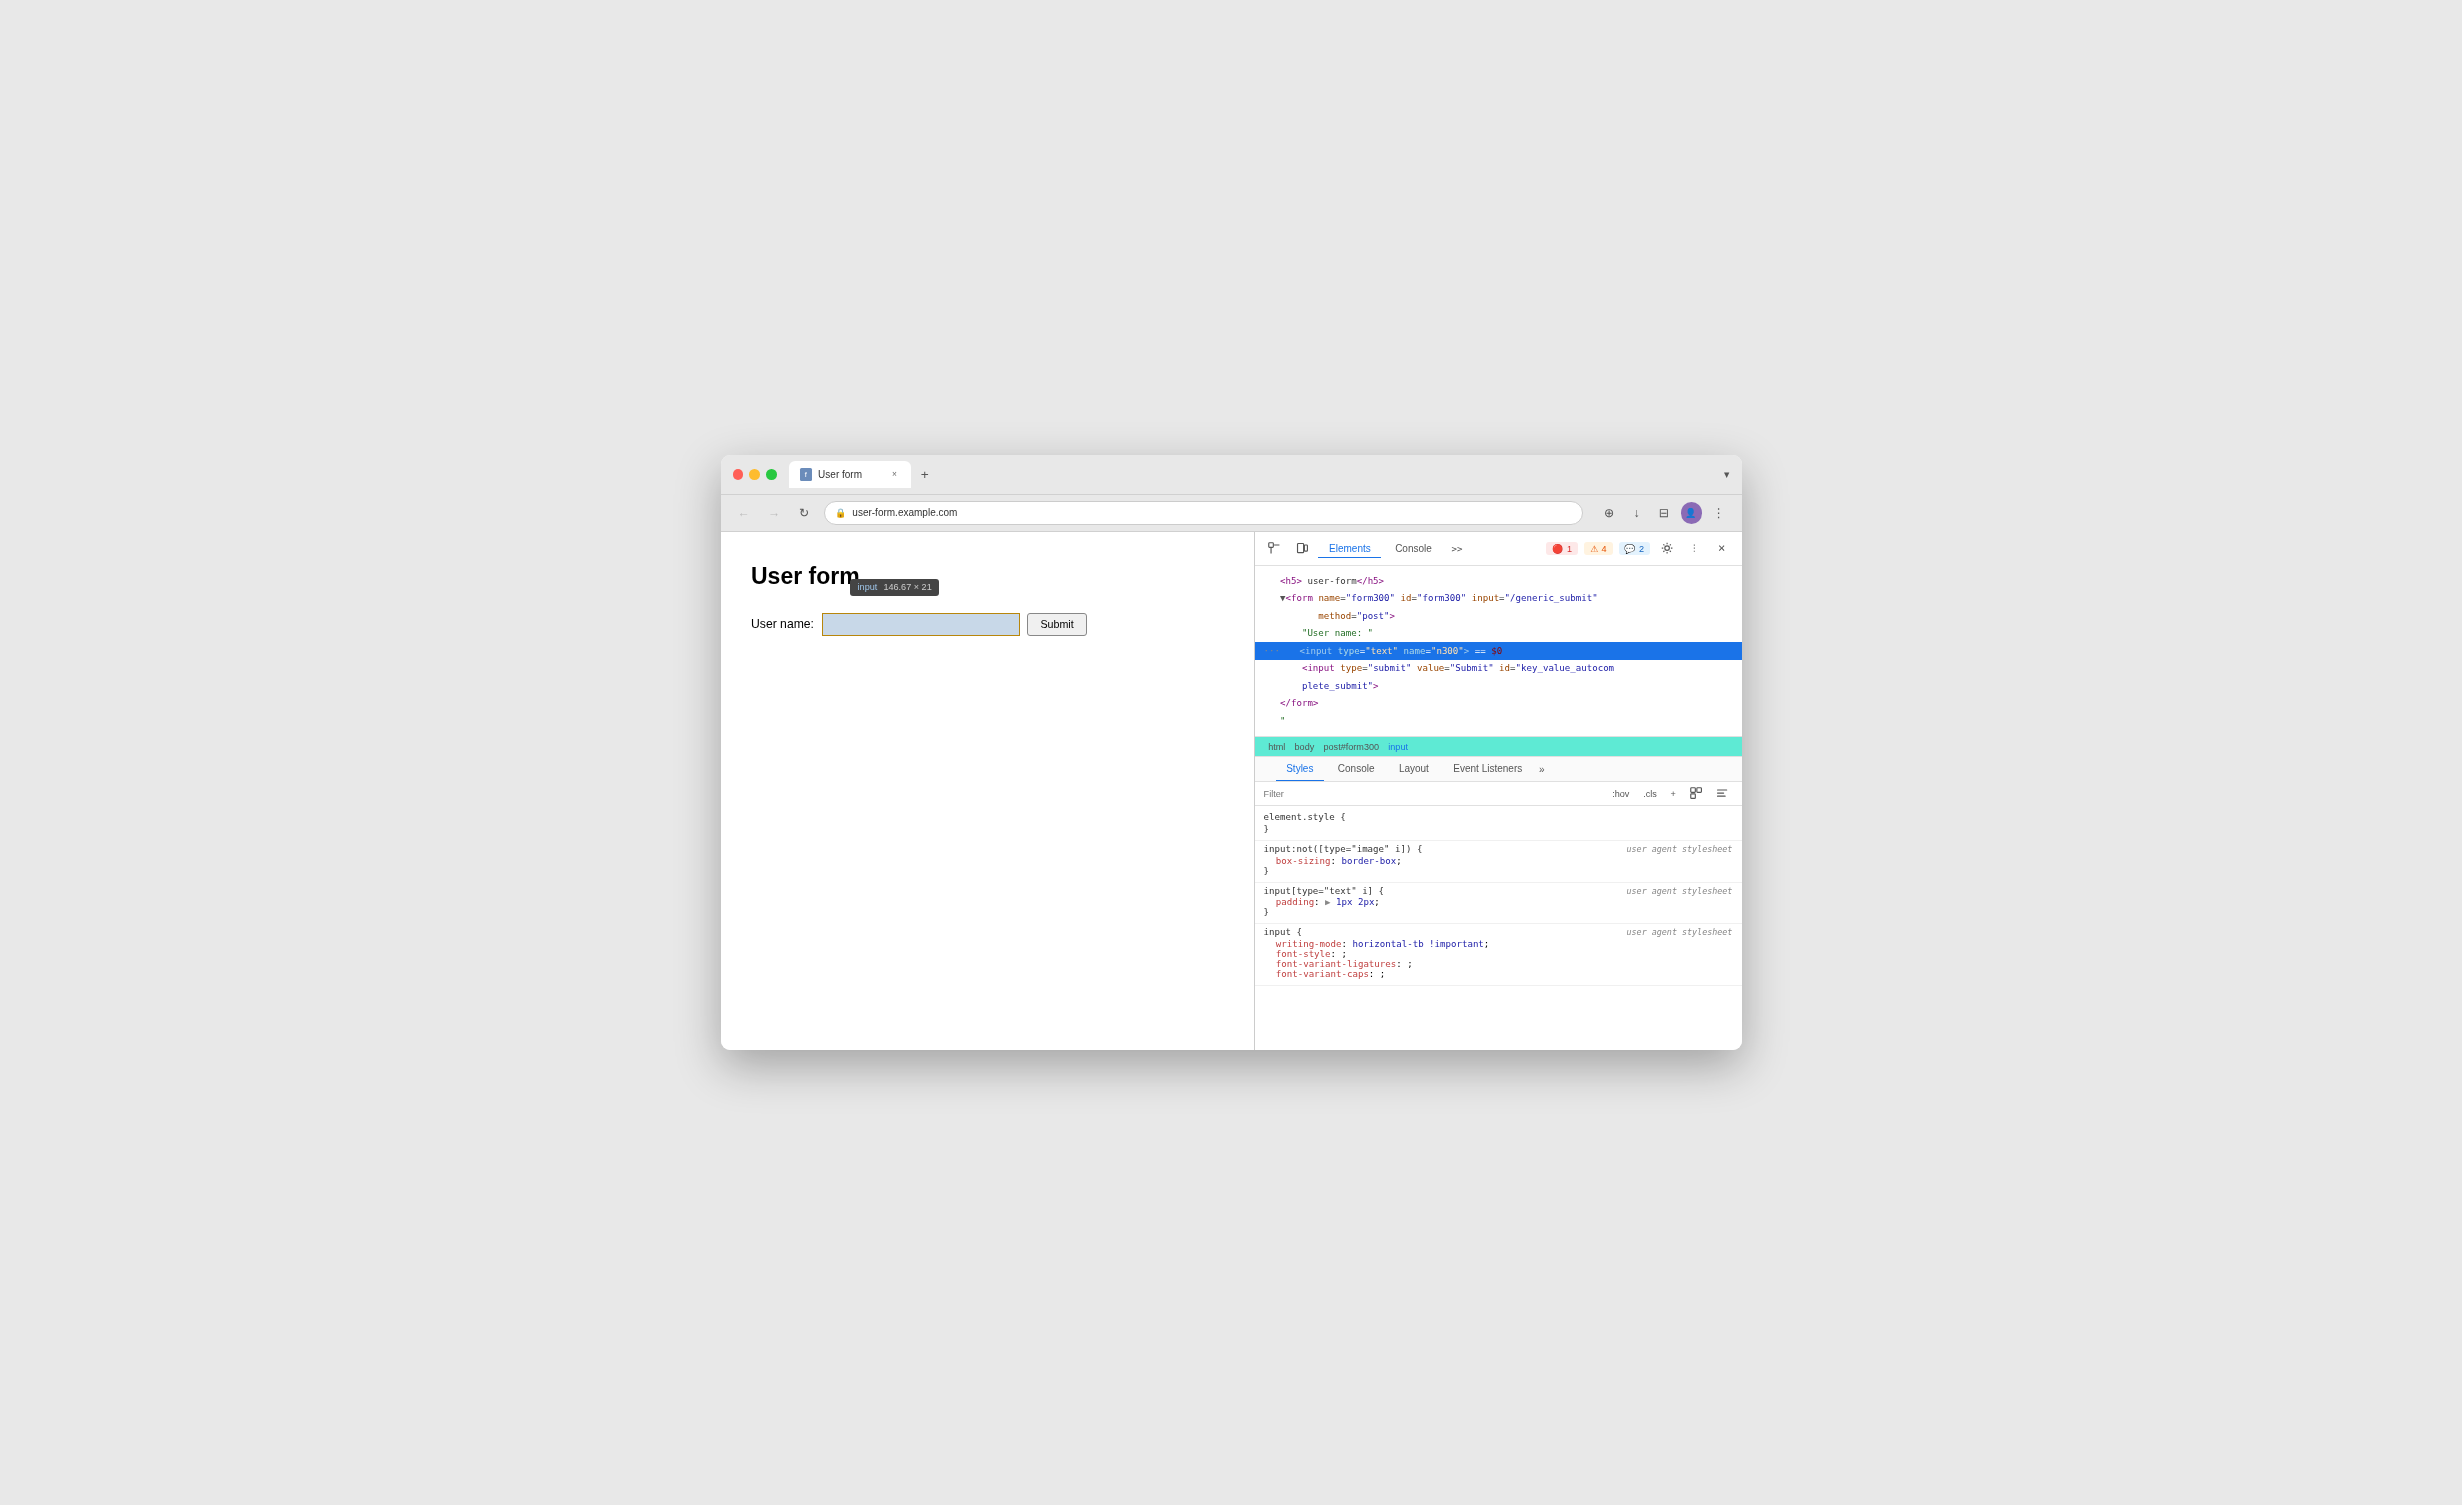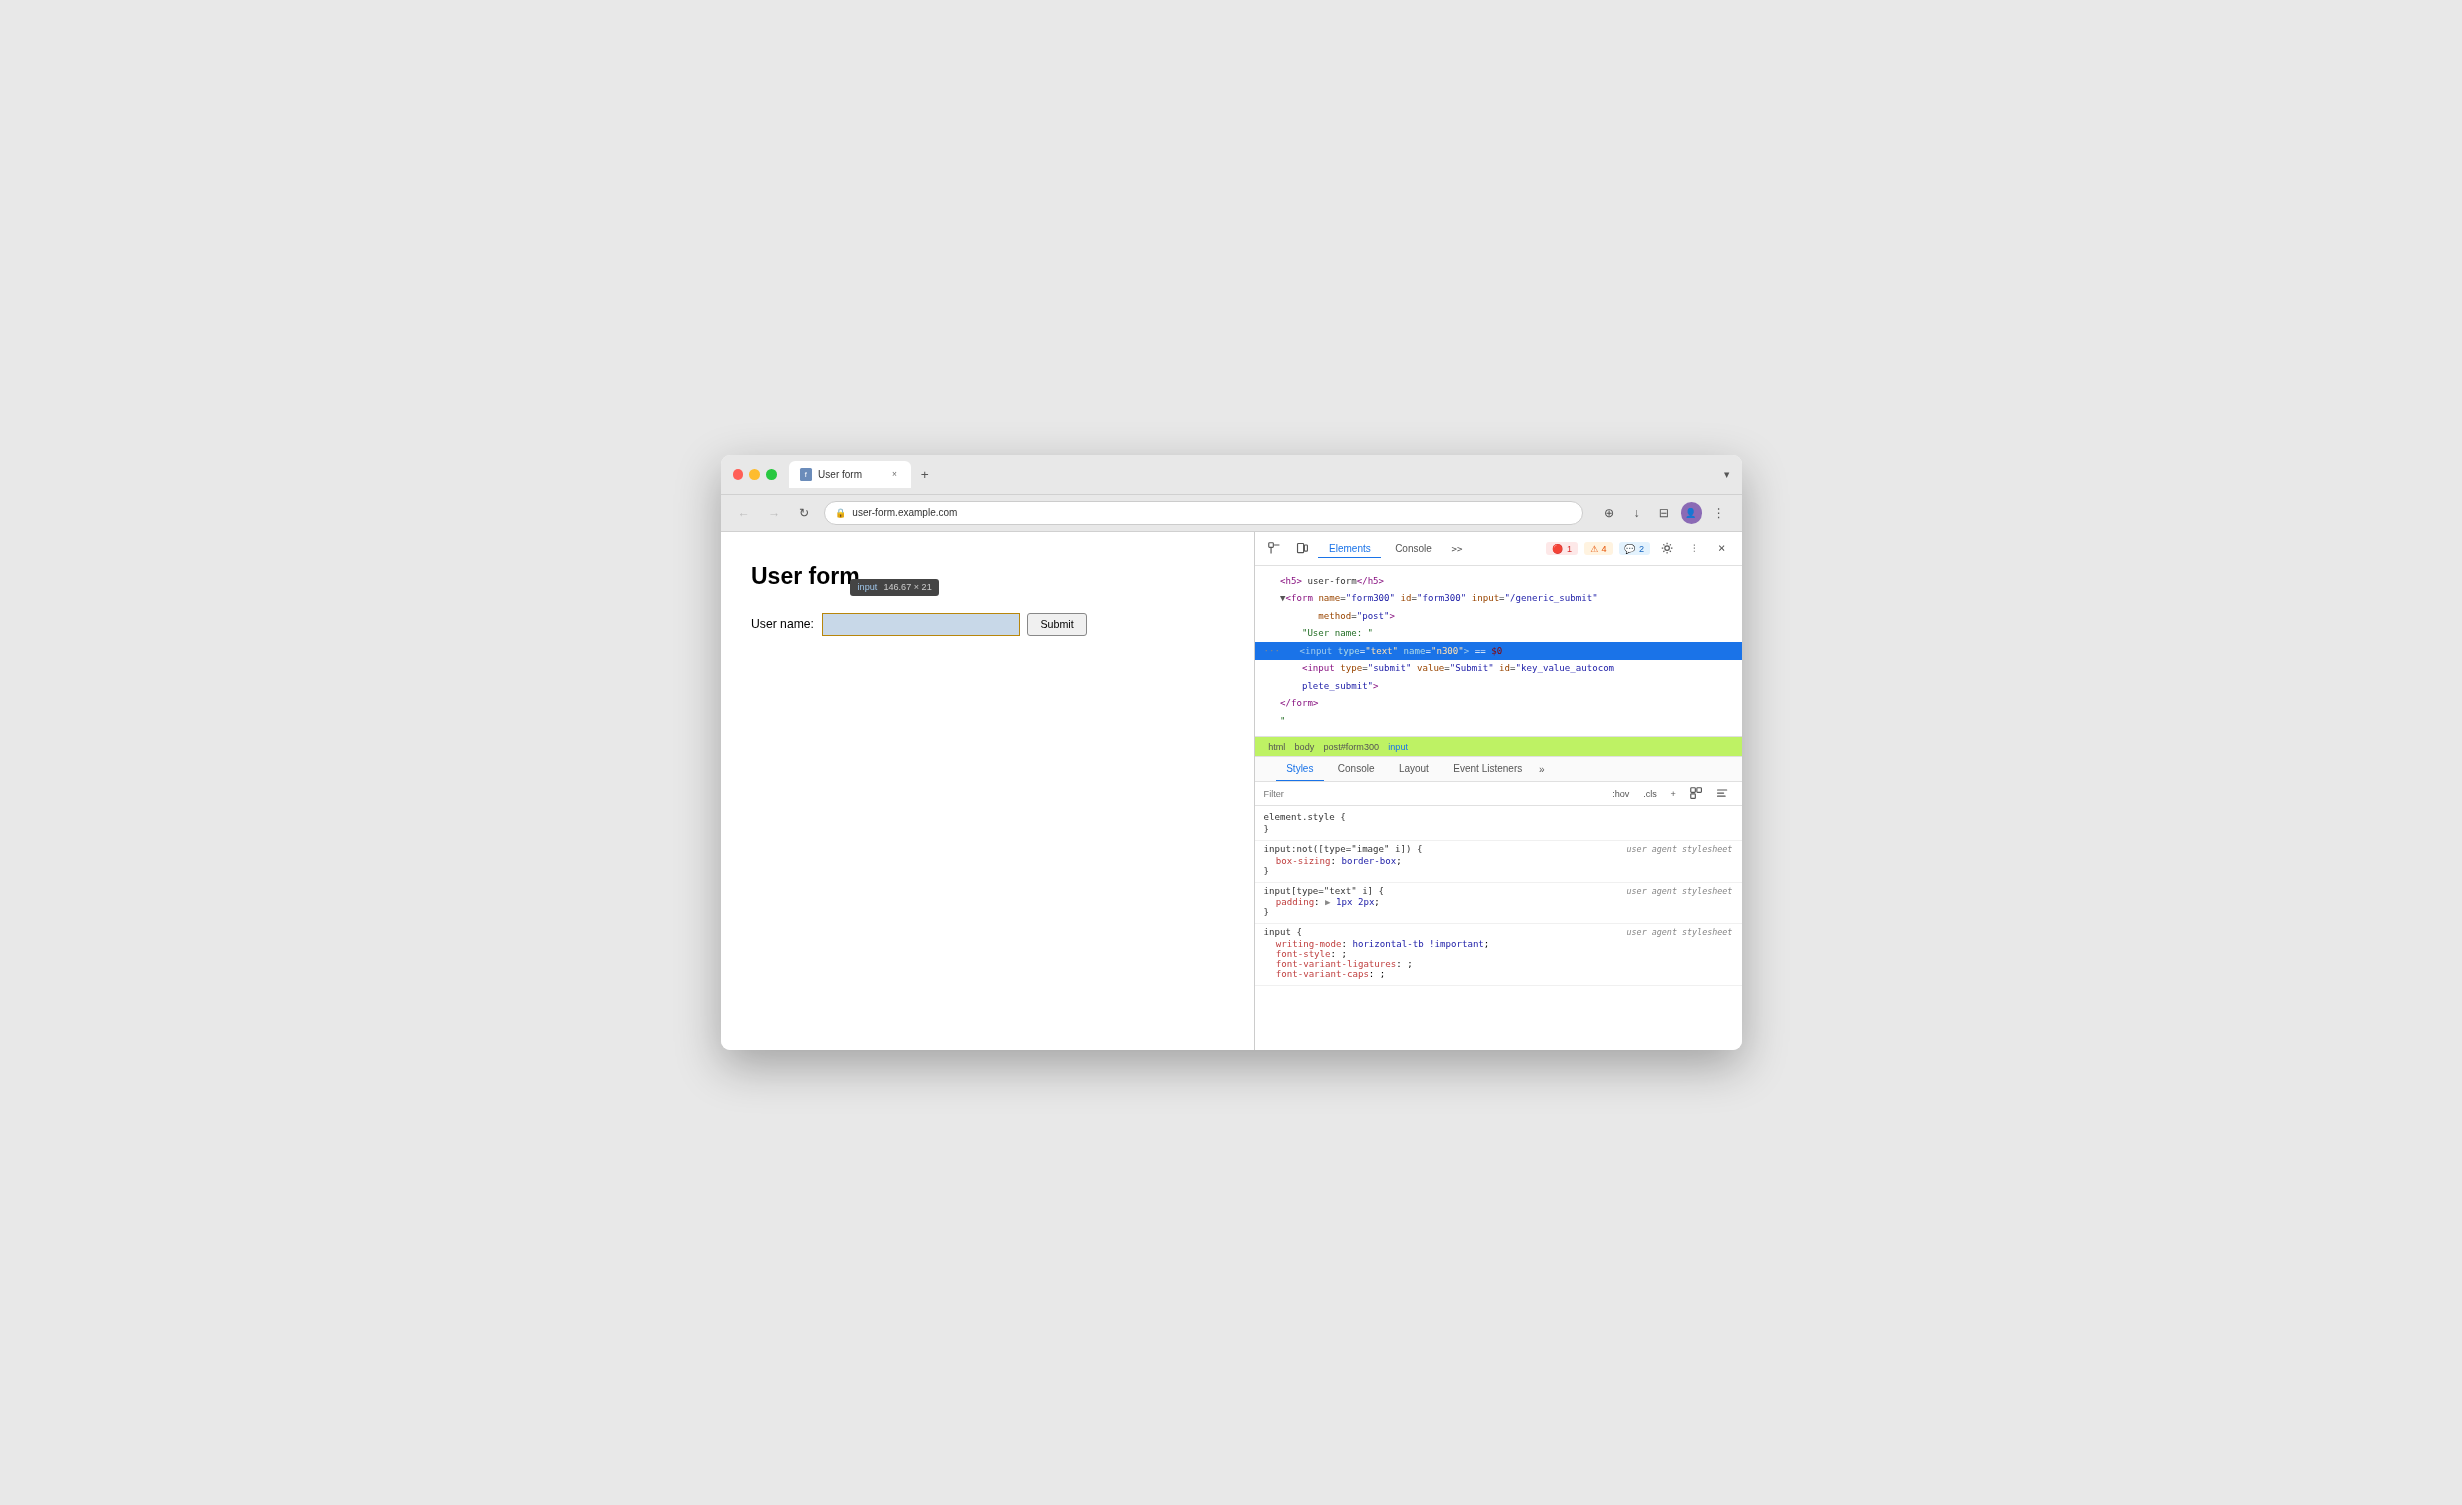--- a/index.html
+++ b/index.html
@@ -362,21 +362,21 @@
     
     .breadcrumb-bar {
       display: flex;
       align-items: center;
       padding: 3px 9.1px;
       border-bottom: 0.8px solid #e0e0e0;
       font-size: 9.1px;
       color: #333;
       gap: 0;
       font-family: -apple-system, sans-serif;
-      background: #bef264;
+      background: #5eead4;
     }
     .breadcrumb-item {
       padding: 1.5px 4.6px;
       cursor: pointer;
       border-radius: 3px;
       color: #555;
     }
     .breadcrumb-item.active {
       color: #1a73e8;
     }

